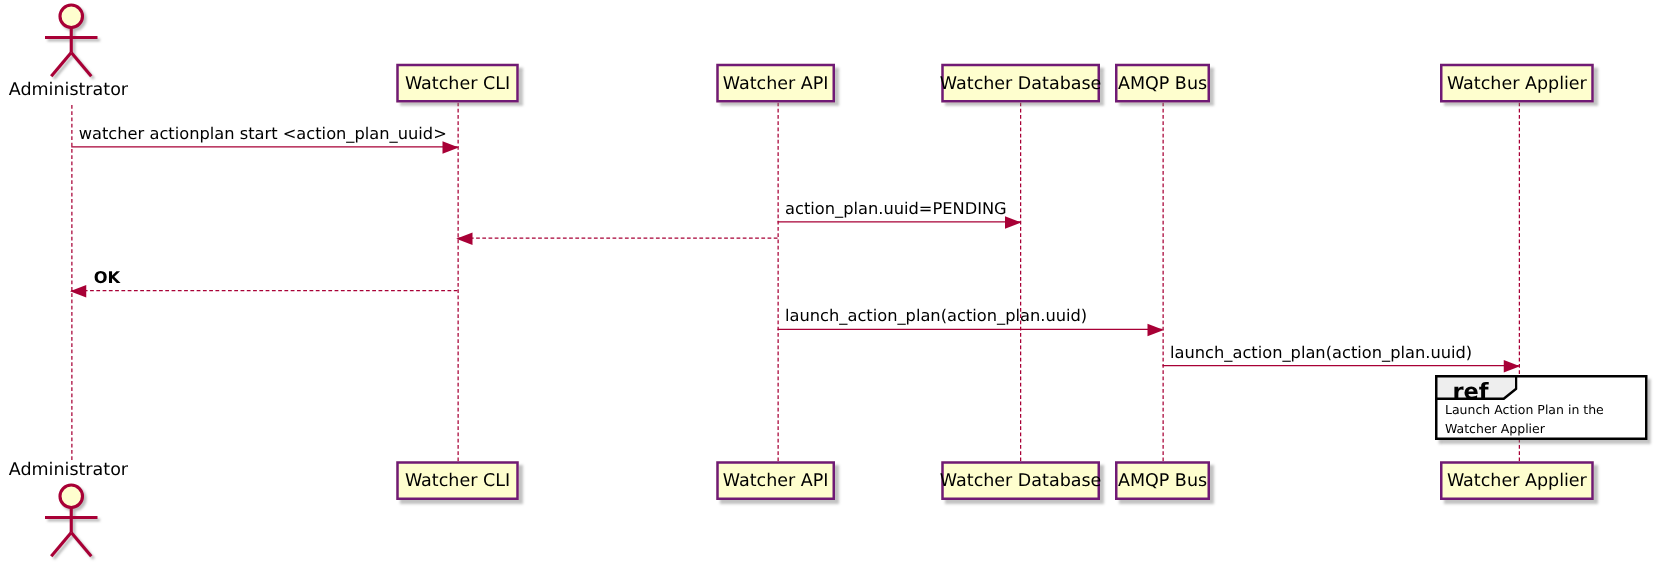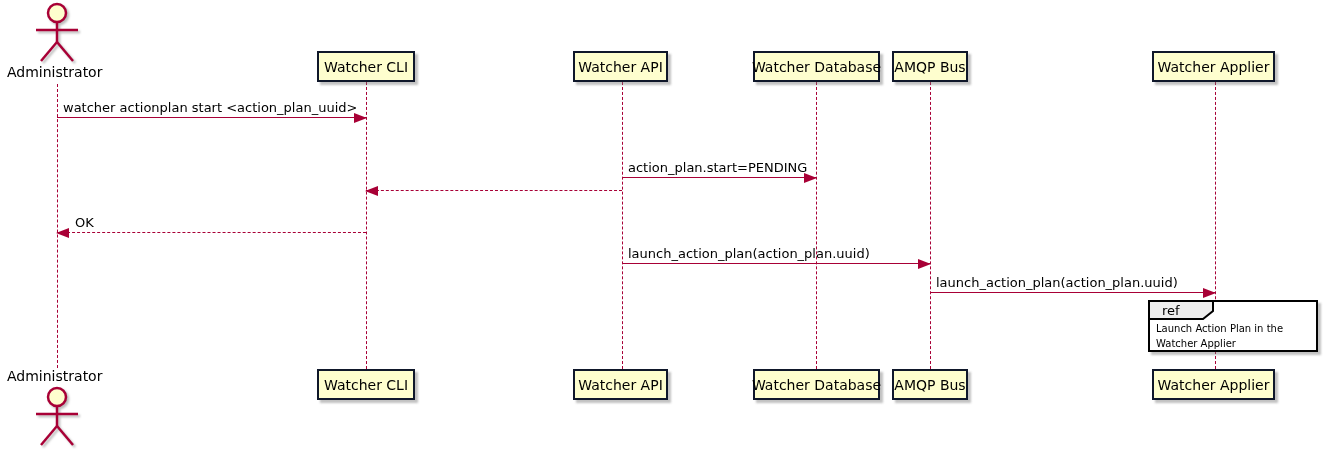--- a/index.html
+++ b/index.html
@@ -3,42 +3,42 @@
 <meta charset="utf-8">
 <style>
   html,body { margin:0; padding:0; background:#ffffff; }
   #canvas {
     position:relative; width:1330px; height:456px; background:#ffffff;
     font-family:"DejaVu Sans","Liberation Sans",sans-serif; color:#000;
     overflow:hidden;
   }
   .pbox {
     position:absolute; height:31px; box-sizing:border-box;
-    background:#FEFECE; border:2px solid #0f172a;
+    background:#FEFECE; border:2px solid #701a75;
     box-shadow:3px 3px 2px rgba(120,120,120,0.45);
     display:flex; align-items:center; justify-content:center;
     font-size:14px; white-space:nowrap;
   }
   .lifeline { position:absolute; width:0; border-left:1px dashed #A80036; }
   .actor-svg { position:absolute; filter:drop-shadow(2px 2px 1px rgba(120,120,120,0.5)); }
   .actor-label { position:absolute; font-size:14px; white-space:nowrap; }
   .msg { position:absolute; font-size:13px; }
   .msg-label { display:block; height:14px; white-space:nowrap; }
   .msg-line { position:relative; height:0; border-top:1px solid #A80036; margin-top:3px; }
   .msg-line.dashed { border-top-style:dashed; }
   .head { position:absolute; width:0; height:0; border-top:5px solid transparent; border-bottom:5px solid transparent; top:-5px; }
   .head.right { right:-1px; border-left:13px solid #A80036; }
   .head.left  { left:-1px;  border-right:13px solid #A80036; }
   .ref-box {
     position:absolute; left:1148px; top:300px; width:170px; height:52px;
     box-sizing:border-box; background:#ffffff; border:2px solid #000;
     box-shadow:3px 3px 2px rgba(120,120,120,0.45); z-index:5;
   }
   .ref-tab-svg { position:absolute; top:-2px; left:-2px; }
-  .ref-keyword { position:absolute; top:1px; left:12px; font-size:13px; font-weight:normal; }
+  .ref-keyword { position:absolute; top:1px; left:12px; font-size:18px; font-weight:bold; }
   .ref-lines { position:absolute; top:19px; left:6px; font-size:10px; line-height:15px; white-space:nowrap; }
   .ref-lines span { display:block; }
 </style>
 </head>
 <body>
 
 <div id="canvas">
 
   <div class="lifeline" style="left:57px;  top:84px; height:284px;"></div>
   <div class="lifeline" style="left:366px; top:82px; height:287px;"></div>
@@ -99,34 +99,34 @@
 
   <div class="msg" style="left:57px; top:100px; width:309px;">
     <span class="msg-label" style="margin-left:6px;">watcher actionplan start &lt;action_plan_uuid&gt;</span>
     <div class="msg-line">
         <div class="head right"></div>
       </div>
   </div>
 
 
   <div class="msg" style="left:622px; top:160px; width:194px;">
-    <span class="msg-label" style="margin-left:6px;">action_plan.start=PENDING</span>
+    <span class="msg-label" style="margin-left:6px;">action_plan.uuid=PENDING</span>
     <div class="msg-line">
         <div class="head right"></div>
       </div>
   </div>
 
   <div class="msg" style="left:366px; top:187px; width:256px;">
     <div class="msg-line dashed">
         <div class="head left"></div>
       </div>
   </div>
 
   <div class="msg" style="left:57px; top:215px; width:309px;">
-    <span class="msg-label" style="margin-left:18px;">OK</span>
+    <span class="msg-label" style="margin-left:18px;font-weight:bold;">OK</span>
     <div class="msg-line dashed">
         <div class="head left"></div>
       </div>
   </div>
 
   <div class="msg" style="left:622px; top:246px; width:308px;">
     <span class="msg-label" style="margin-left:6px;">launch_action_plan(action_plan.uuid)</span>
     <div class="msg-line">
         <div class="head right"></div>
       </div>

